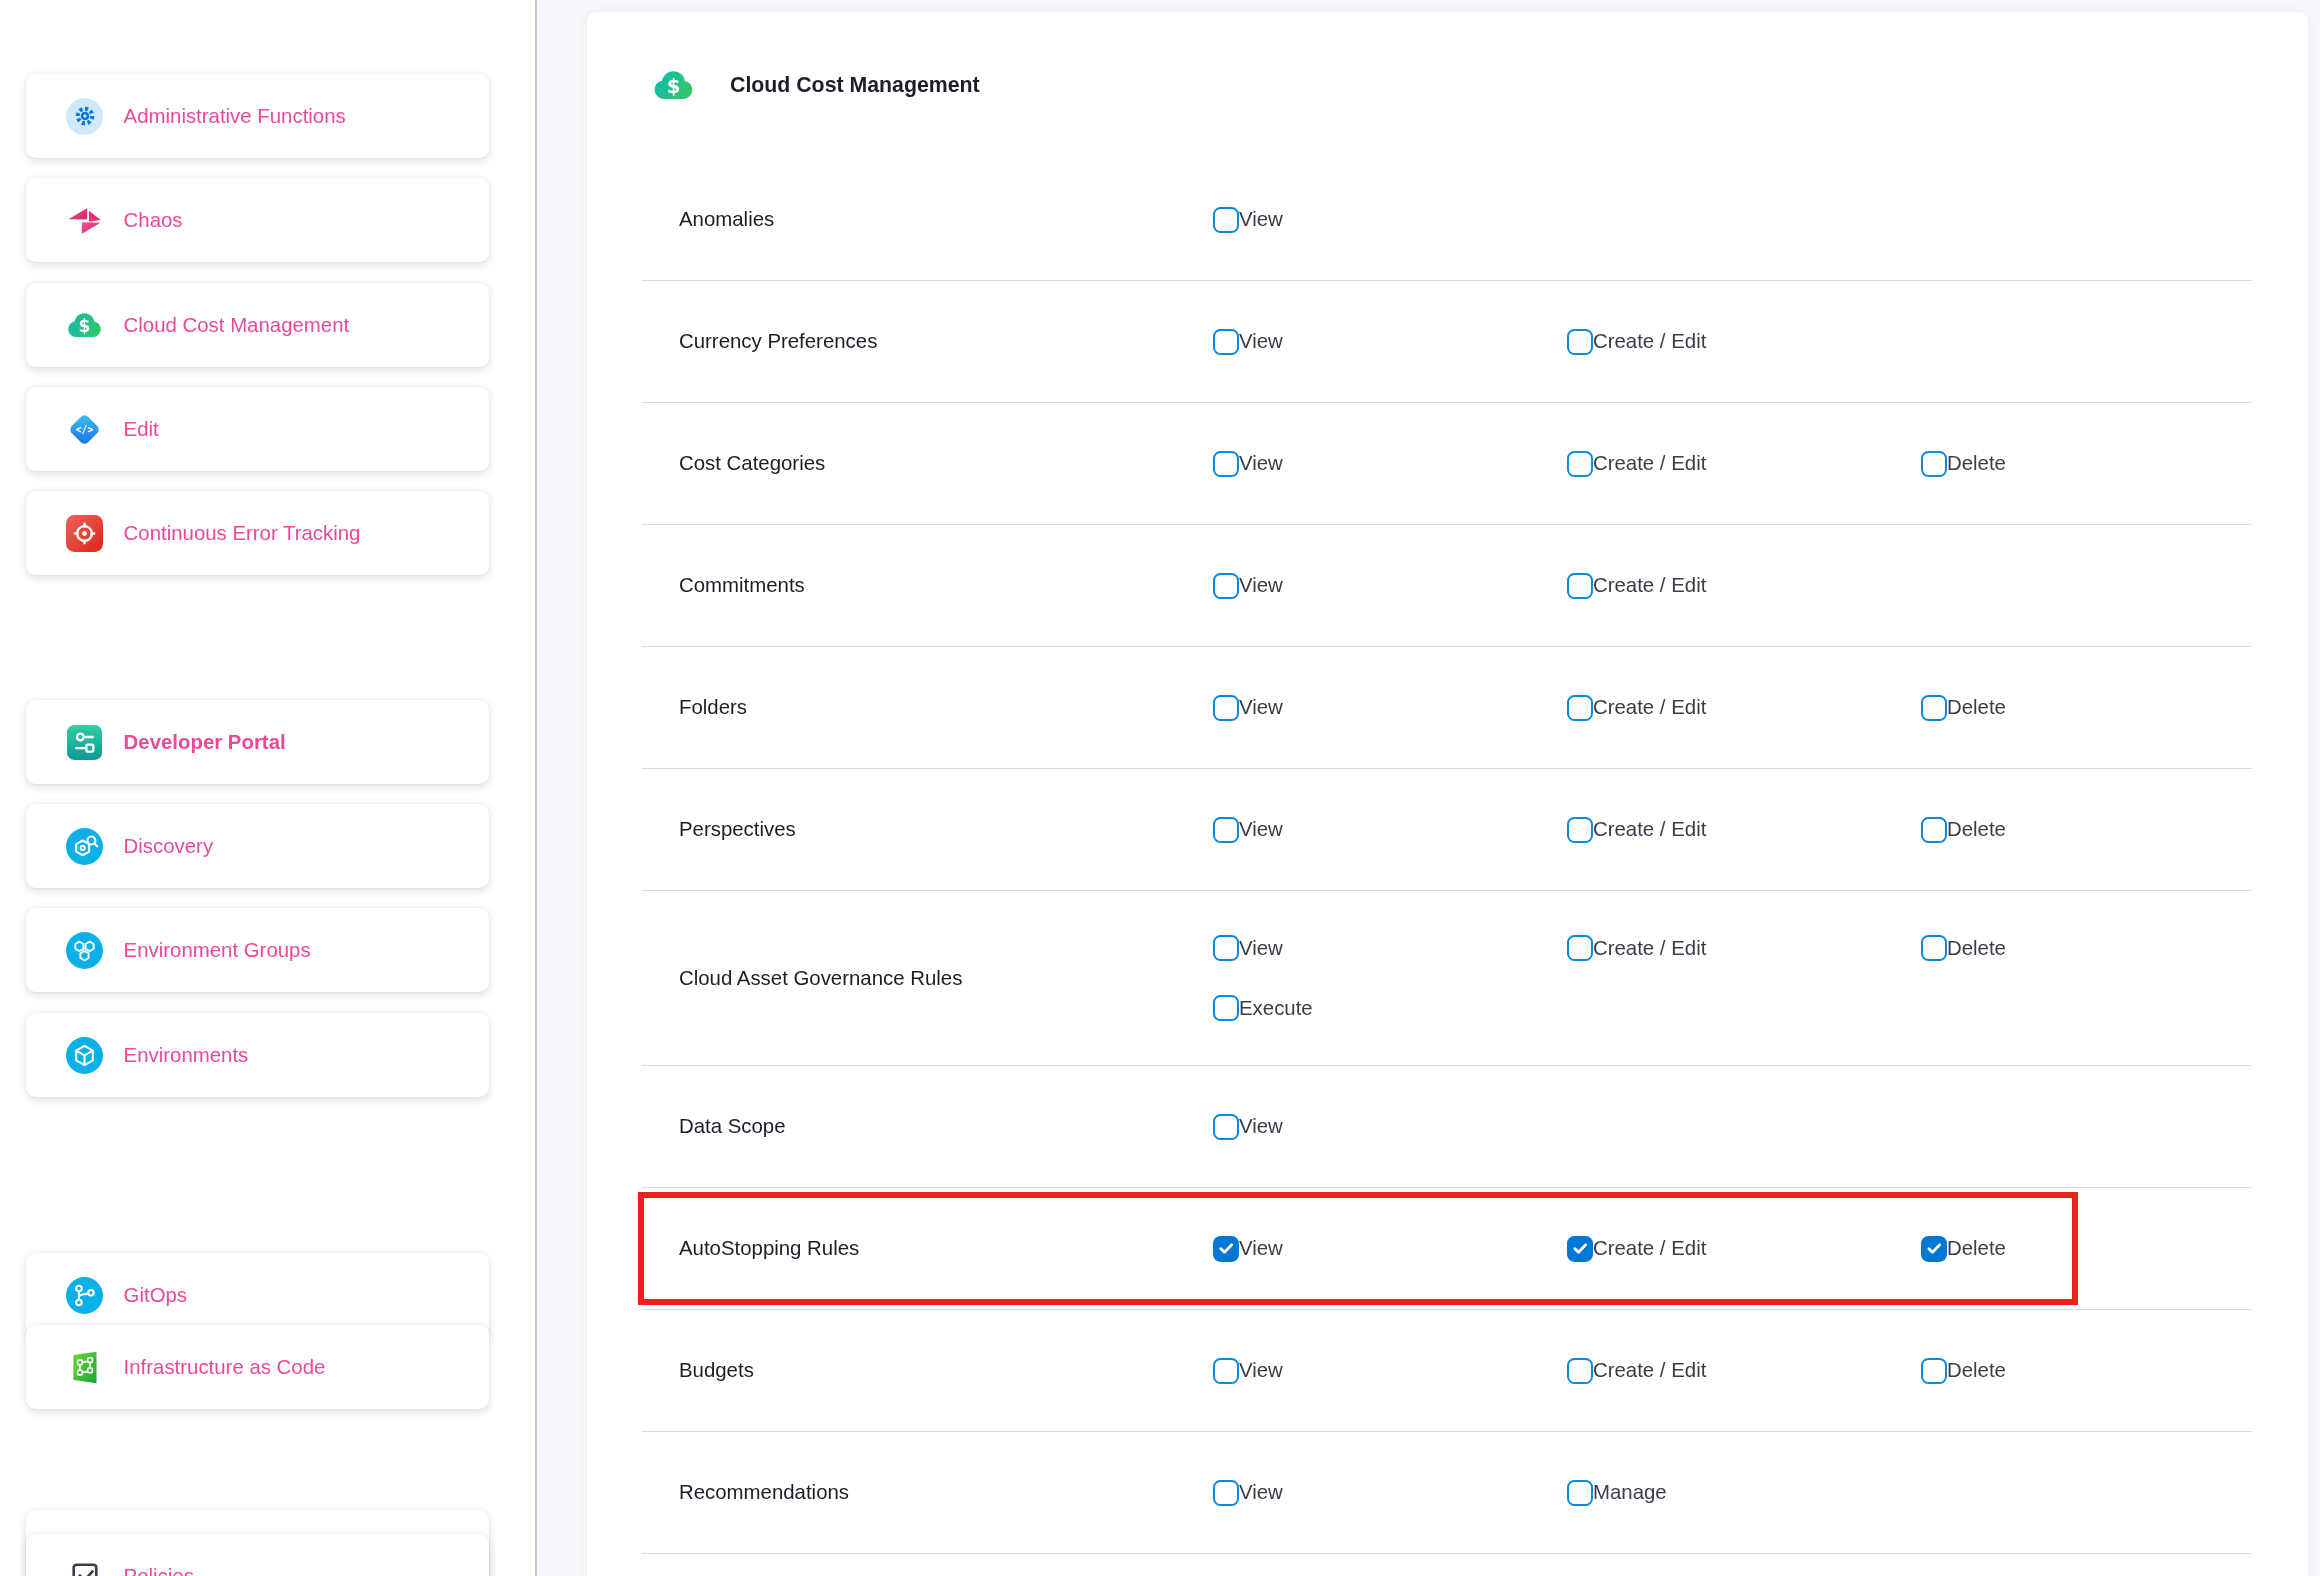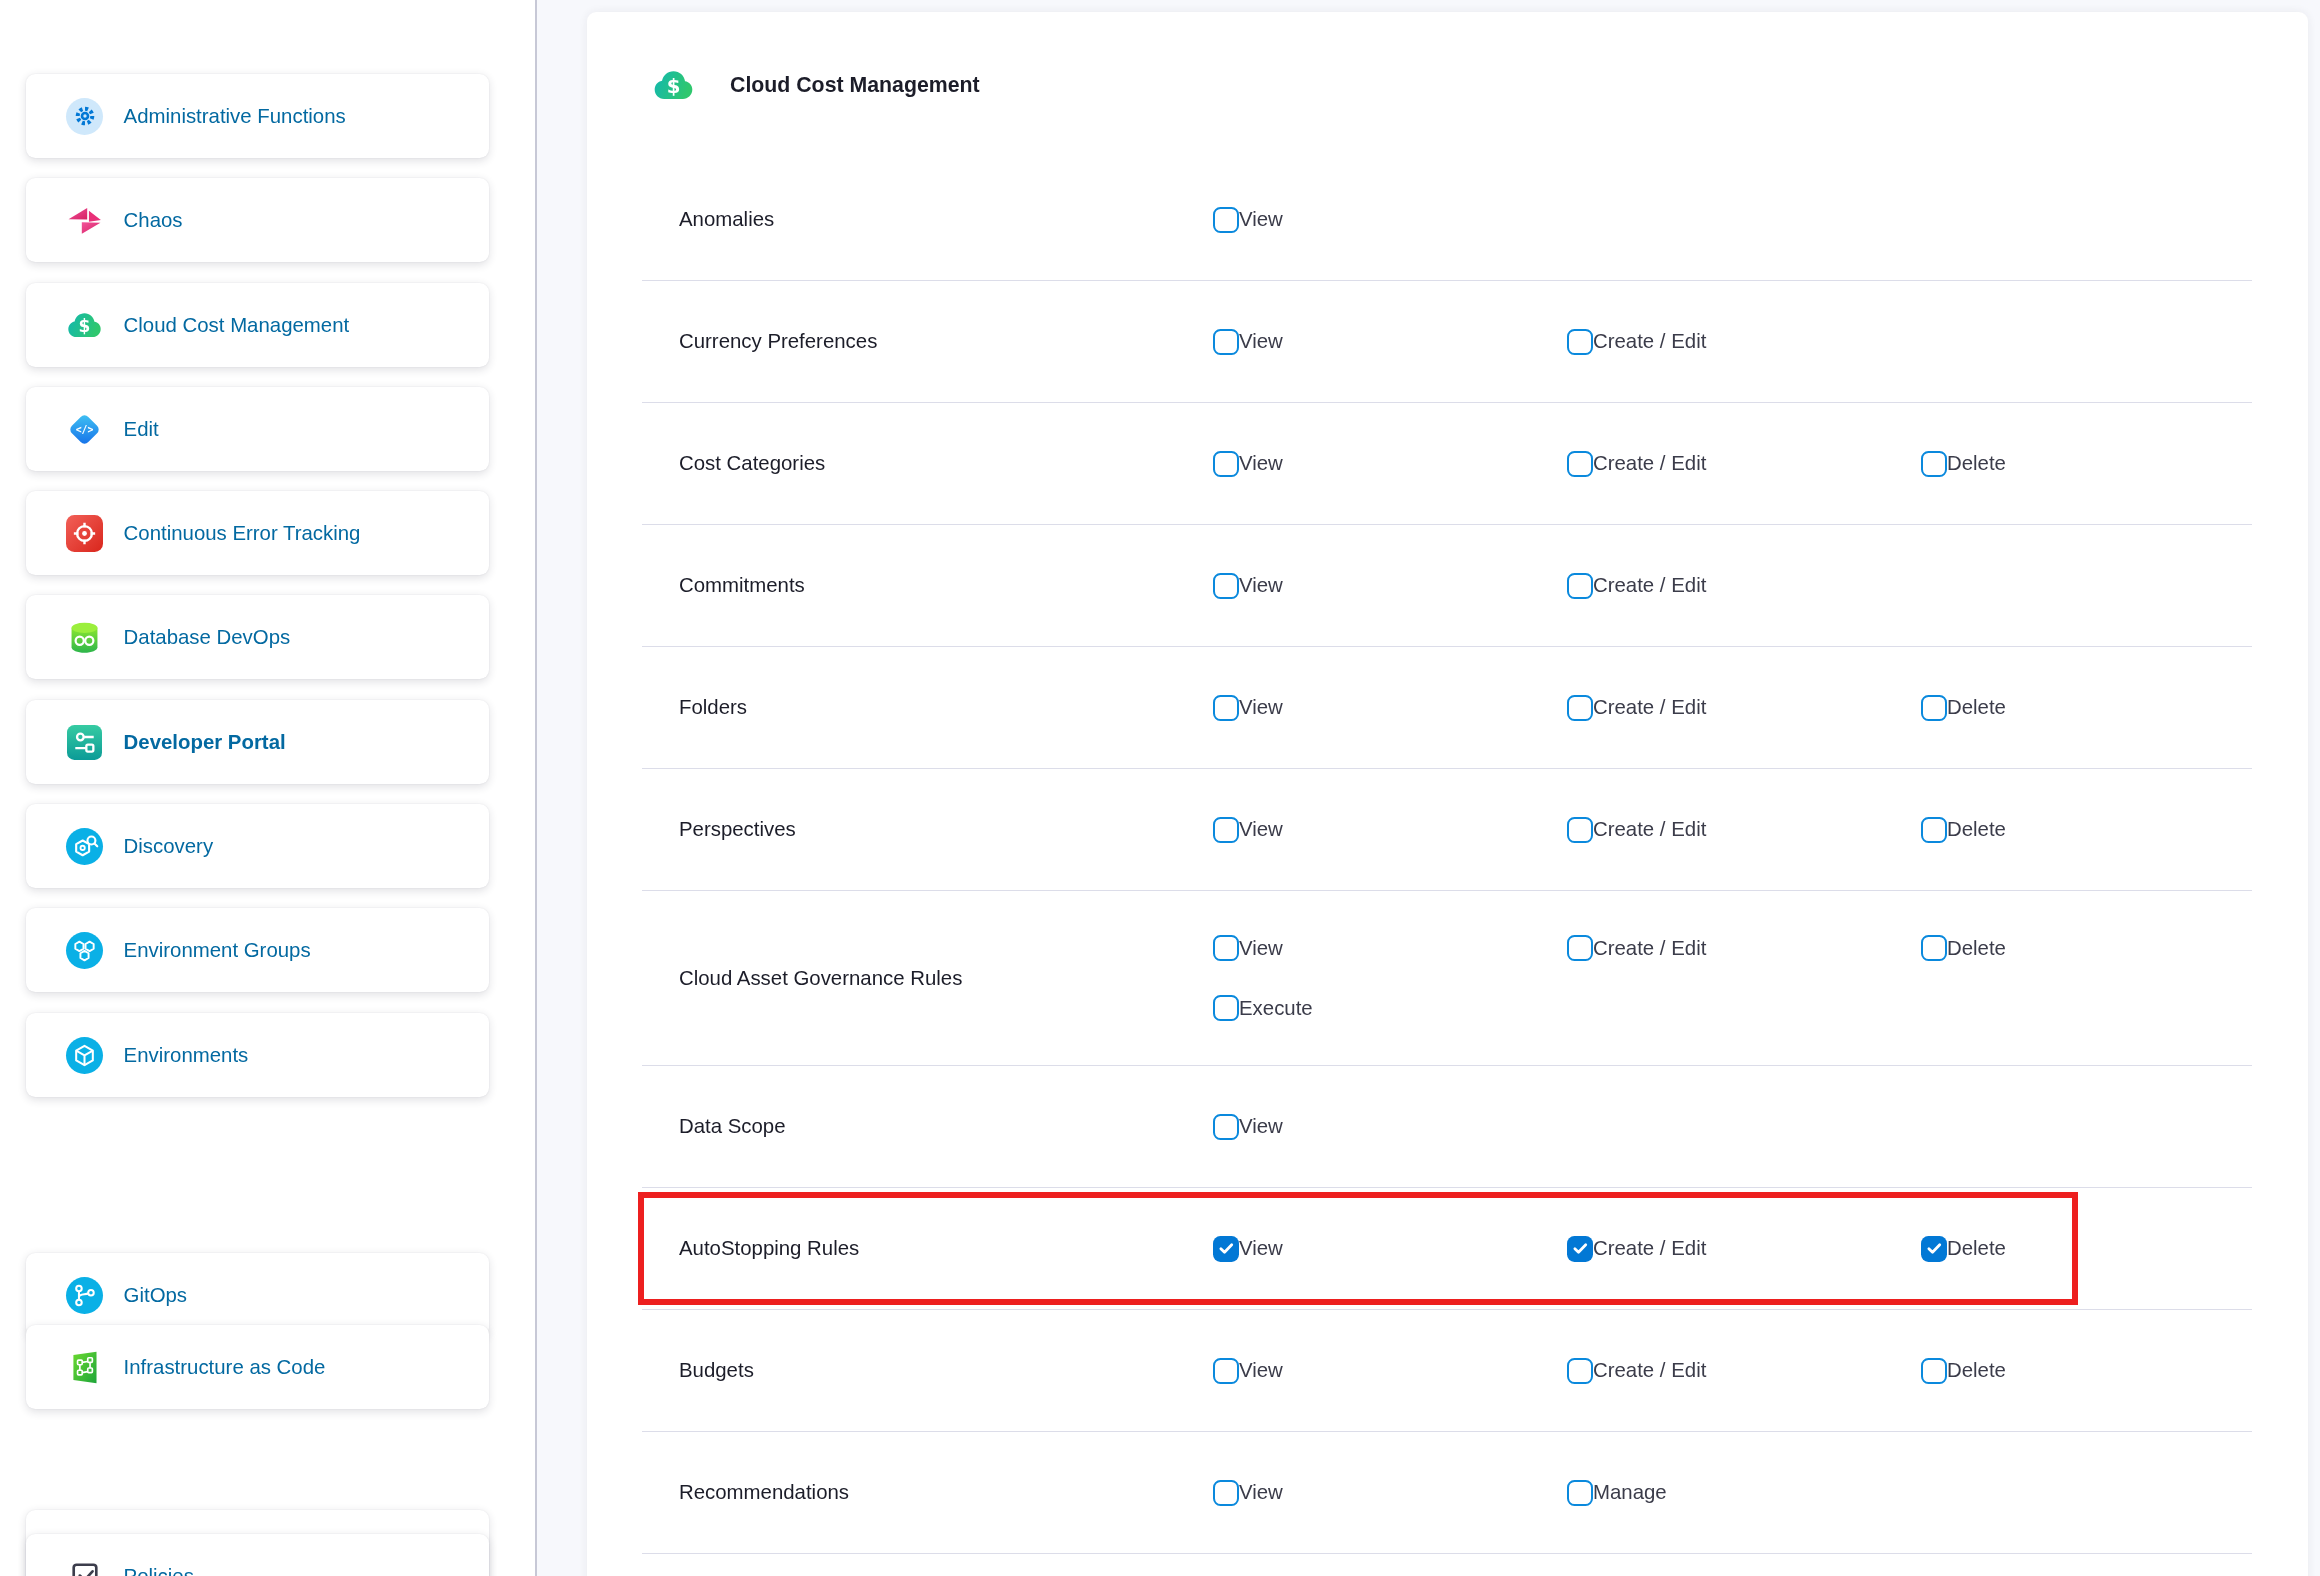--- a/index.html
+++ b/index.html
@@ -10,21 +10,21 @@
   }
   
   .sidebar{position:absolute;left:0;top:0;width:535px;height:1577px;background:#ffffff;}
   .side-card{
     position:absolute;left:26px;width:463px;height:84px;background:#ffffff;
     border-radius:9.3px;box-shadow:0 2.8px 8.3px rgba(40,41,61,0.14),0 0 1.9px rgba(40,41,61,0.08);
     display:flex;align-items:center;gap:17.6px;padding-left:37px;box-sizing:border-box;cursor:pointer;
   }
   .side-ic{width:43px;height:43px;display:flex;align-items:center;justify-content:center;flex:0 0 43px;}
   .icir{width:37px;height:37px;border-radius:50%;display:flex;align-items:center;justify-content:center;}
-  .side-label{font-size:20.4px;color:#0369a1;white-space:nowrap;}
+  .side-label{font-size:20.4px;color:#ec4899;white-space:nowrap;}
   
   .vdivider{position:absolute;left:535px;top:0;width:1.9px;height:1577px;background:#c7c8d6;}
   .content-bg{position:absolute;left:537px;top:0;width:1784px;height:1577px;background:#f7f8fc;}
   .card{
     position:absolute;left:50px;top:12px;width:1721px;height:1633px;background:#ffffff;
     border-radius:9.3px;box-shadow:0 0.9px 9.3px rgba(40,41,61,0.07);
   }
   .card-header{height:147px;display:flex;align-items:center;gap:35px;padding-left:65px;box-sizing:border-box;}
   .card-title{font-size:21.3px;font-weight:700;color:#1c1d29;}
   
@@ -115,39 +115,20 @@
           <rect width="40" height="40" rx="9" fill="url(#gcet)"></rect>
           <g stroke="#ffffff" stroke-width="2.6" fill="none">
             <circle cx="20" cy="20" r="8"></circle>
             <path d="M20 8.5v5M20 26.5v5M8.5 20h5M26.5 20h5"></path>
           </g>
           <circle cx="20" cy="20" r="2.6" fill="#ffffff"></circle>
         </svg>
       </span>
       <span class="side-label">Continuous Error Tracking</span>
     </div>
-    <div class="side-card" style="top: 595px;">
-      <span class="side-ic">
-        <svg width="37" height="37" viewBox="0 0 40 40">
-          <defs>
-            <linearGradient id="gdb" x1="0" y1="0" x2="0" y2="1">
-              <stop offset="0" stop-color="#8ae62f"></stop>
-              <stop offset="1" stop-color="#2cb54b"></stop>
-            </linearGradient>
-          </defs>
-          <path d="M6 9.5v21c0 3.3 6.3 6 14 6s14-2.7 14-6v-21z" fill="url(#gdb)"></path>
-          <ellipse cx="20" cy="9.5" rx="14" ry="5.5" fill="#9bef3c"></ellipse>
-          <g stroke="#ffffff" stroke-width="2.4" fill="none">
-            <circle cx="14.8" cy="23.5" r="4.4"></circle>
-            <circle cx="25.2" cy="23.5" r="4.4"></circle>
-          </g>
-        </svg>
-      </span>
-      <span class="side-label">Database DevOps</span>
-    </div>
     <div class="side-card" style="top: 700px; font-weight: bold;">
       <span class="side-ic">
         <svg width="35" height="35" viewBox="0 0 38 38">
           <defs>
             <linearGradient id="gdp" x1="0" y1="0" x2="0" y2="1">
               <stop offset="0" stop-color="#36cba2"></stop>
               <stop offset="1" stop-color="#0c9b97"></stop>
             </linearGradient>
           </defs>
           <rect width="38" height="38" rx="8" fill="url(#gdp)"></rect>

